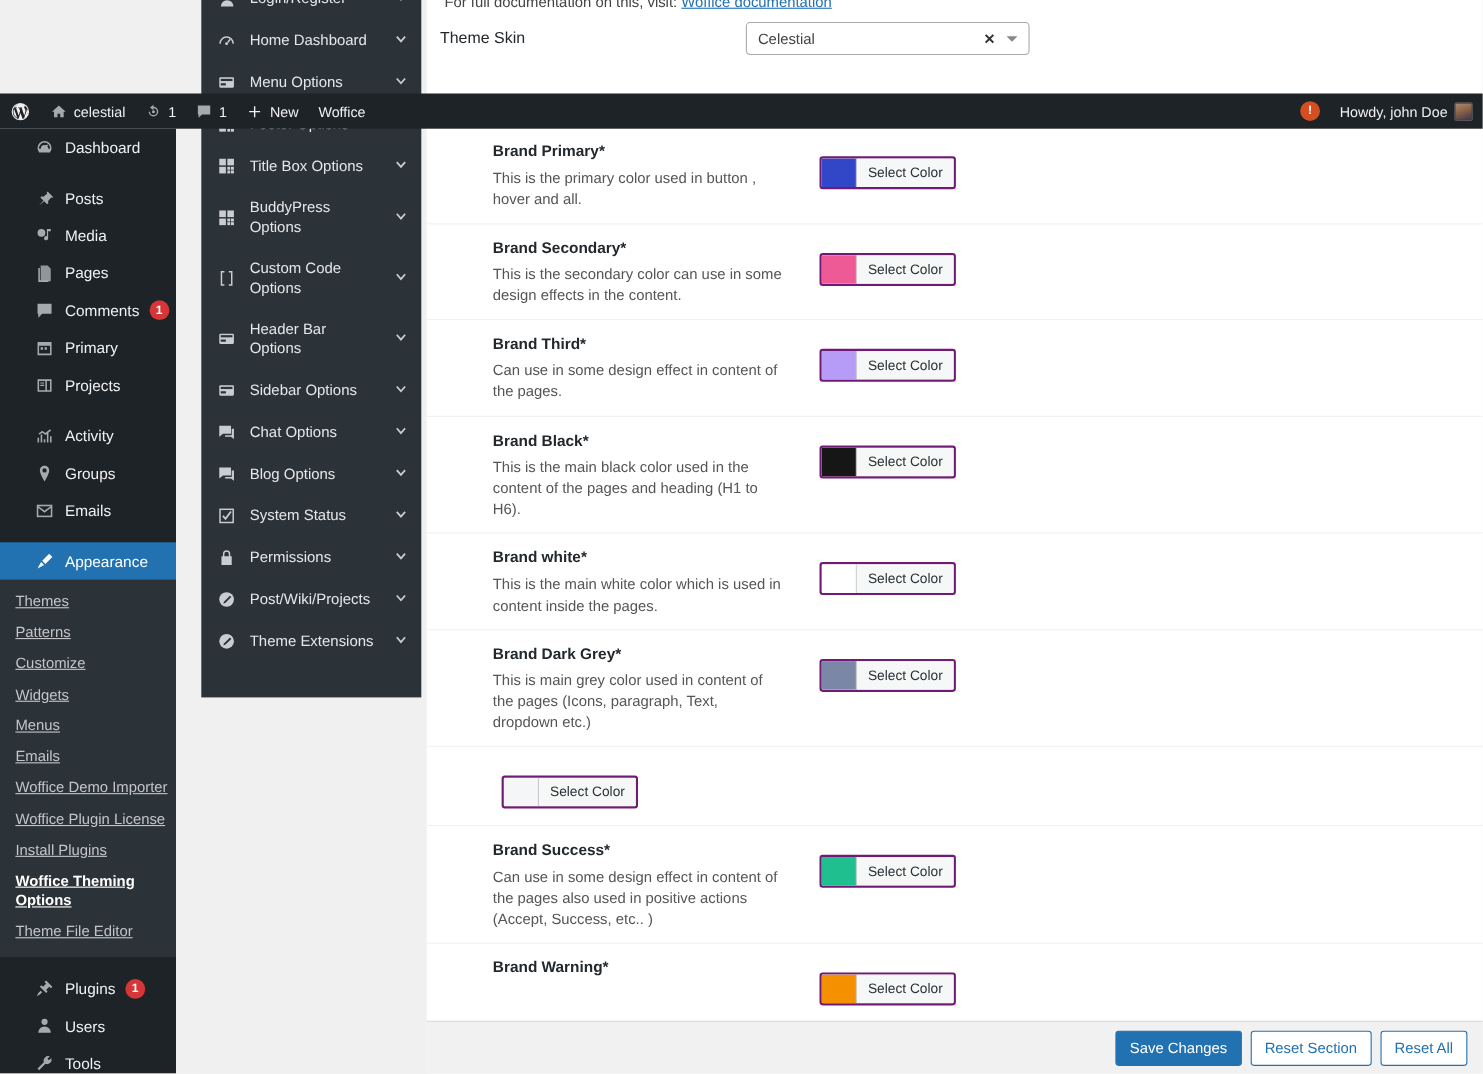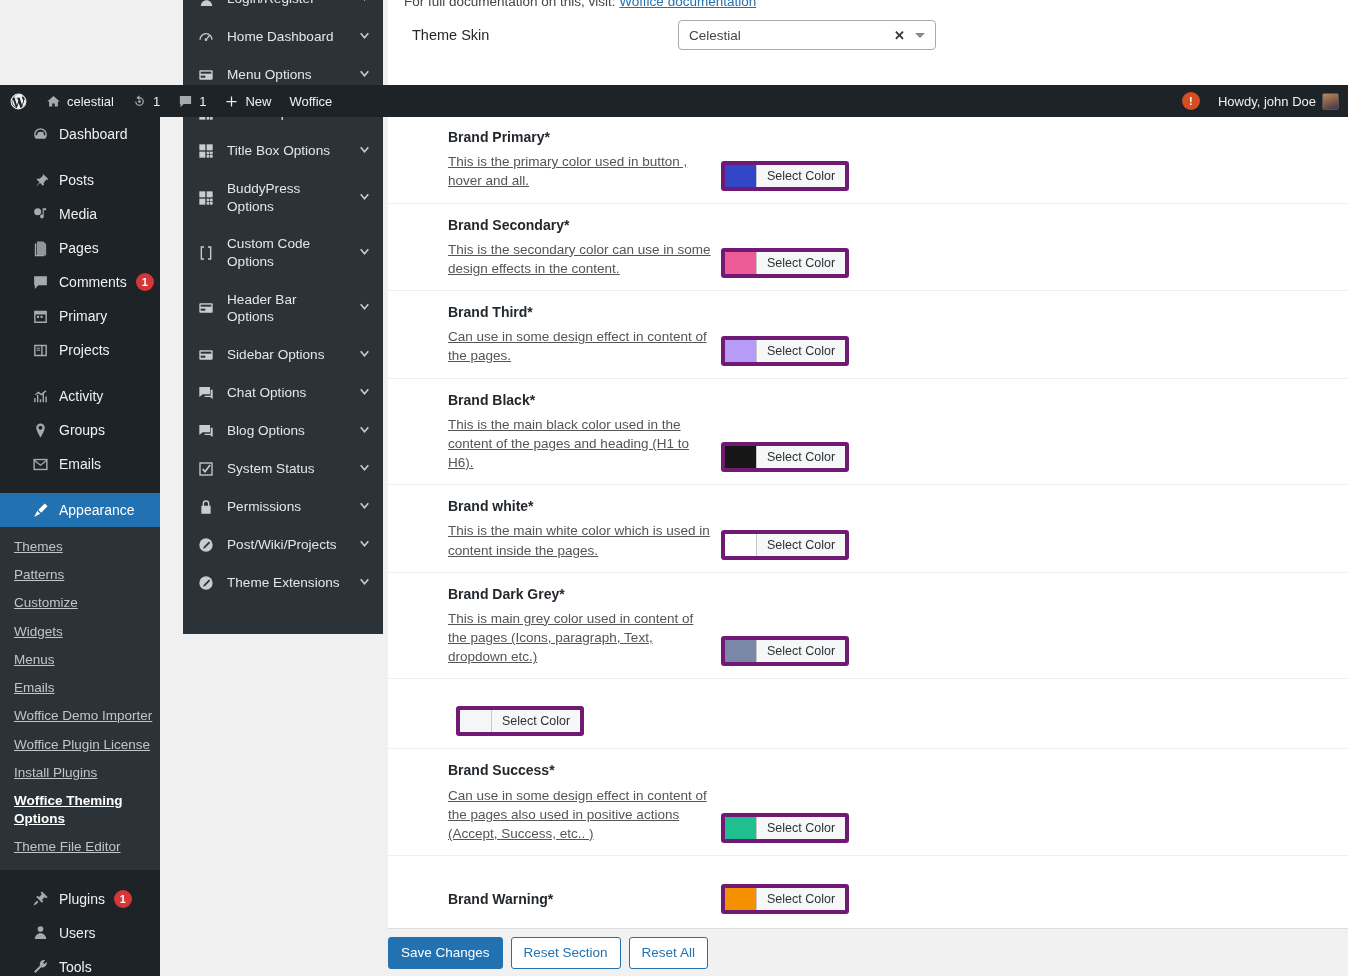--- a/index.html
+++ b/index.html
@@ -20,21 +20,21 @@
   .doc-note {
     position: absolute; left: 16px; top: -6px;
     font-size: 13.5px; color: #444; white-space: nowrap;
   }
   .doc-note a { color: #2271b1; text-decoration: underline; }
   .theme-skin-row {
     position: absolute; left: 0; top: 20px; width: 100%;
     display: flex; align-items: center;
   }
   .theme-skin-label {
-    width: 290px; padding-left: 24px;
+    width: 290px; padding-left: 12px;
     font-size: 14.5px; color: #23282d; font-weight: 400;
   }
   .select2 {
     position: relative; width: 258px; height: 30px;
     border: 1px solid #aaa; border-radius: 4px; background: #fff;
     display: flex; align-items: center; padding: 0 10px;
     font-size: 13.5px; color: #444;
   }
   .select2 .s2-val { flex: 1; }
   .select2 .s2-clear { color: #333; font-size: 13px; margin-right: 10px; font-weight: 600; }
@@ -42,53 +42,54 @@
     width: 0; height: 0; border-left: 5px solid transparent;
     border-right: 5px solid transparent; border-top: 5px solid #888;
   }
 
   
   .opt-panel {
     position: absolute; left: 0; top: 116px; width: 960px; bottom: 48px;
     background: #fff; overflow: hidden;
   }
   .opt-row {
-    display: flex; align-items: flex-end;
+    display: flex; align-items: flex-start;
     border-bottom: 1px solid #f0f0f0;
     padding: 12px 20px 12px 60px;
     min-height: 70px;
+    gap: 24px;
   }
   .opt-row:last-child { border-bottom: none; }
   .opt-text { width: 265px; flex: 0 0 265px; }
   .opt-title {
     font-size: 14px; font-weight: bold; color: #23282d;
     margin-bottom: 6px; line-height: 1.3;
   }
   .opt-desc {
-    font-size: 13.5px; color: #555; line-height: 1.42; text-decoration: underline;
+    font-size: 13.5px; color: #555; line-height: 1.42;
   }
   .opt-control { margin-left: 8px; padding-top: 14px; }
 
   .colorpicker {
     display: inline-flex; align-items: stretch;
-    height: 30px; border: 4px solid #701a75; border-radius: 3px;
+    height: 30px; border: 2px solid #701a75; border-radius: 3px;
     overflow: hidden; background: #fdfdfd;
   }
   .cp-swatch { width: 32px; border-right: 1px solid #c9c9c9; }
   .cp-btn {
     display: flex; align-items: center; justify-content: center;
     padding: 0 10px; font-size: 12.5px; color: #2c3338;
     background: #f6f7f7; white-space: nowrap;
   }
 
   
   .save-bar {
     position: absolute; left: 388px; right: 0; bottom: 0; height: 48px;
     background: #f1f1f1; border-top: 1px solid #dcdcde;
-    display: flex; align-items: center; justify-content: flex-start;
+    display: flex; align-items: center; justify-content: flex-end;
     padding-right: 14px; gap: 8px;
   }
   .btn {
     height: 32px; padding: 0 12px; border-radius: 3px;
     font-size: 13.5px; line-height: 30px; cursor: pointer;
     border: 1px solid #2271b1;
   }
   .btn-primary { background: #2271b1; color: #fff; border-color: #2271b1; }
   .btn-secondary { background: #fff; color: #2271b1; }
 

